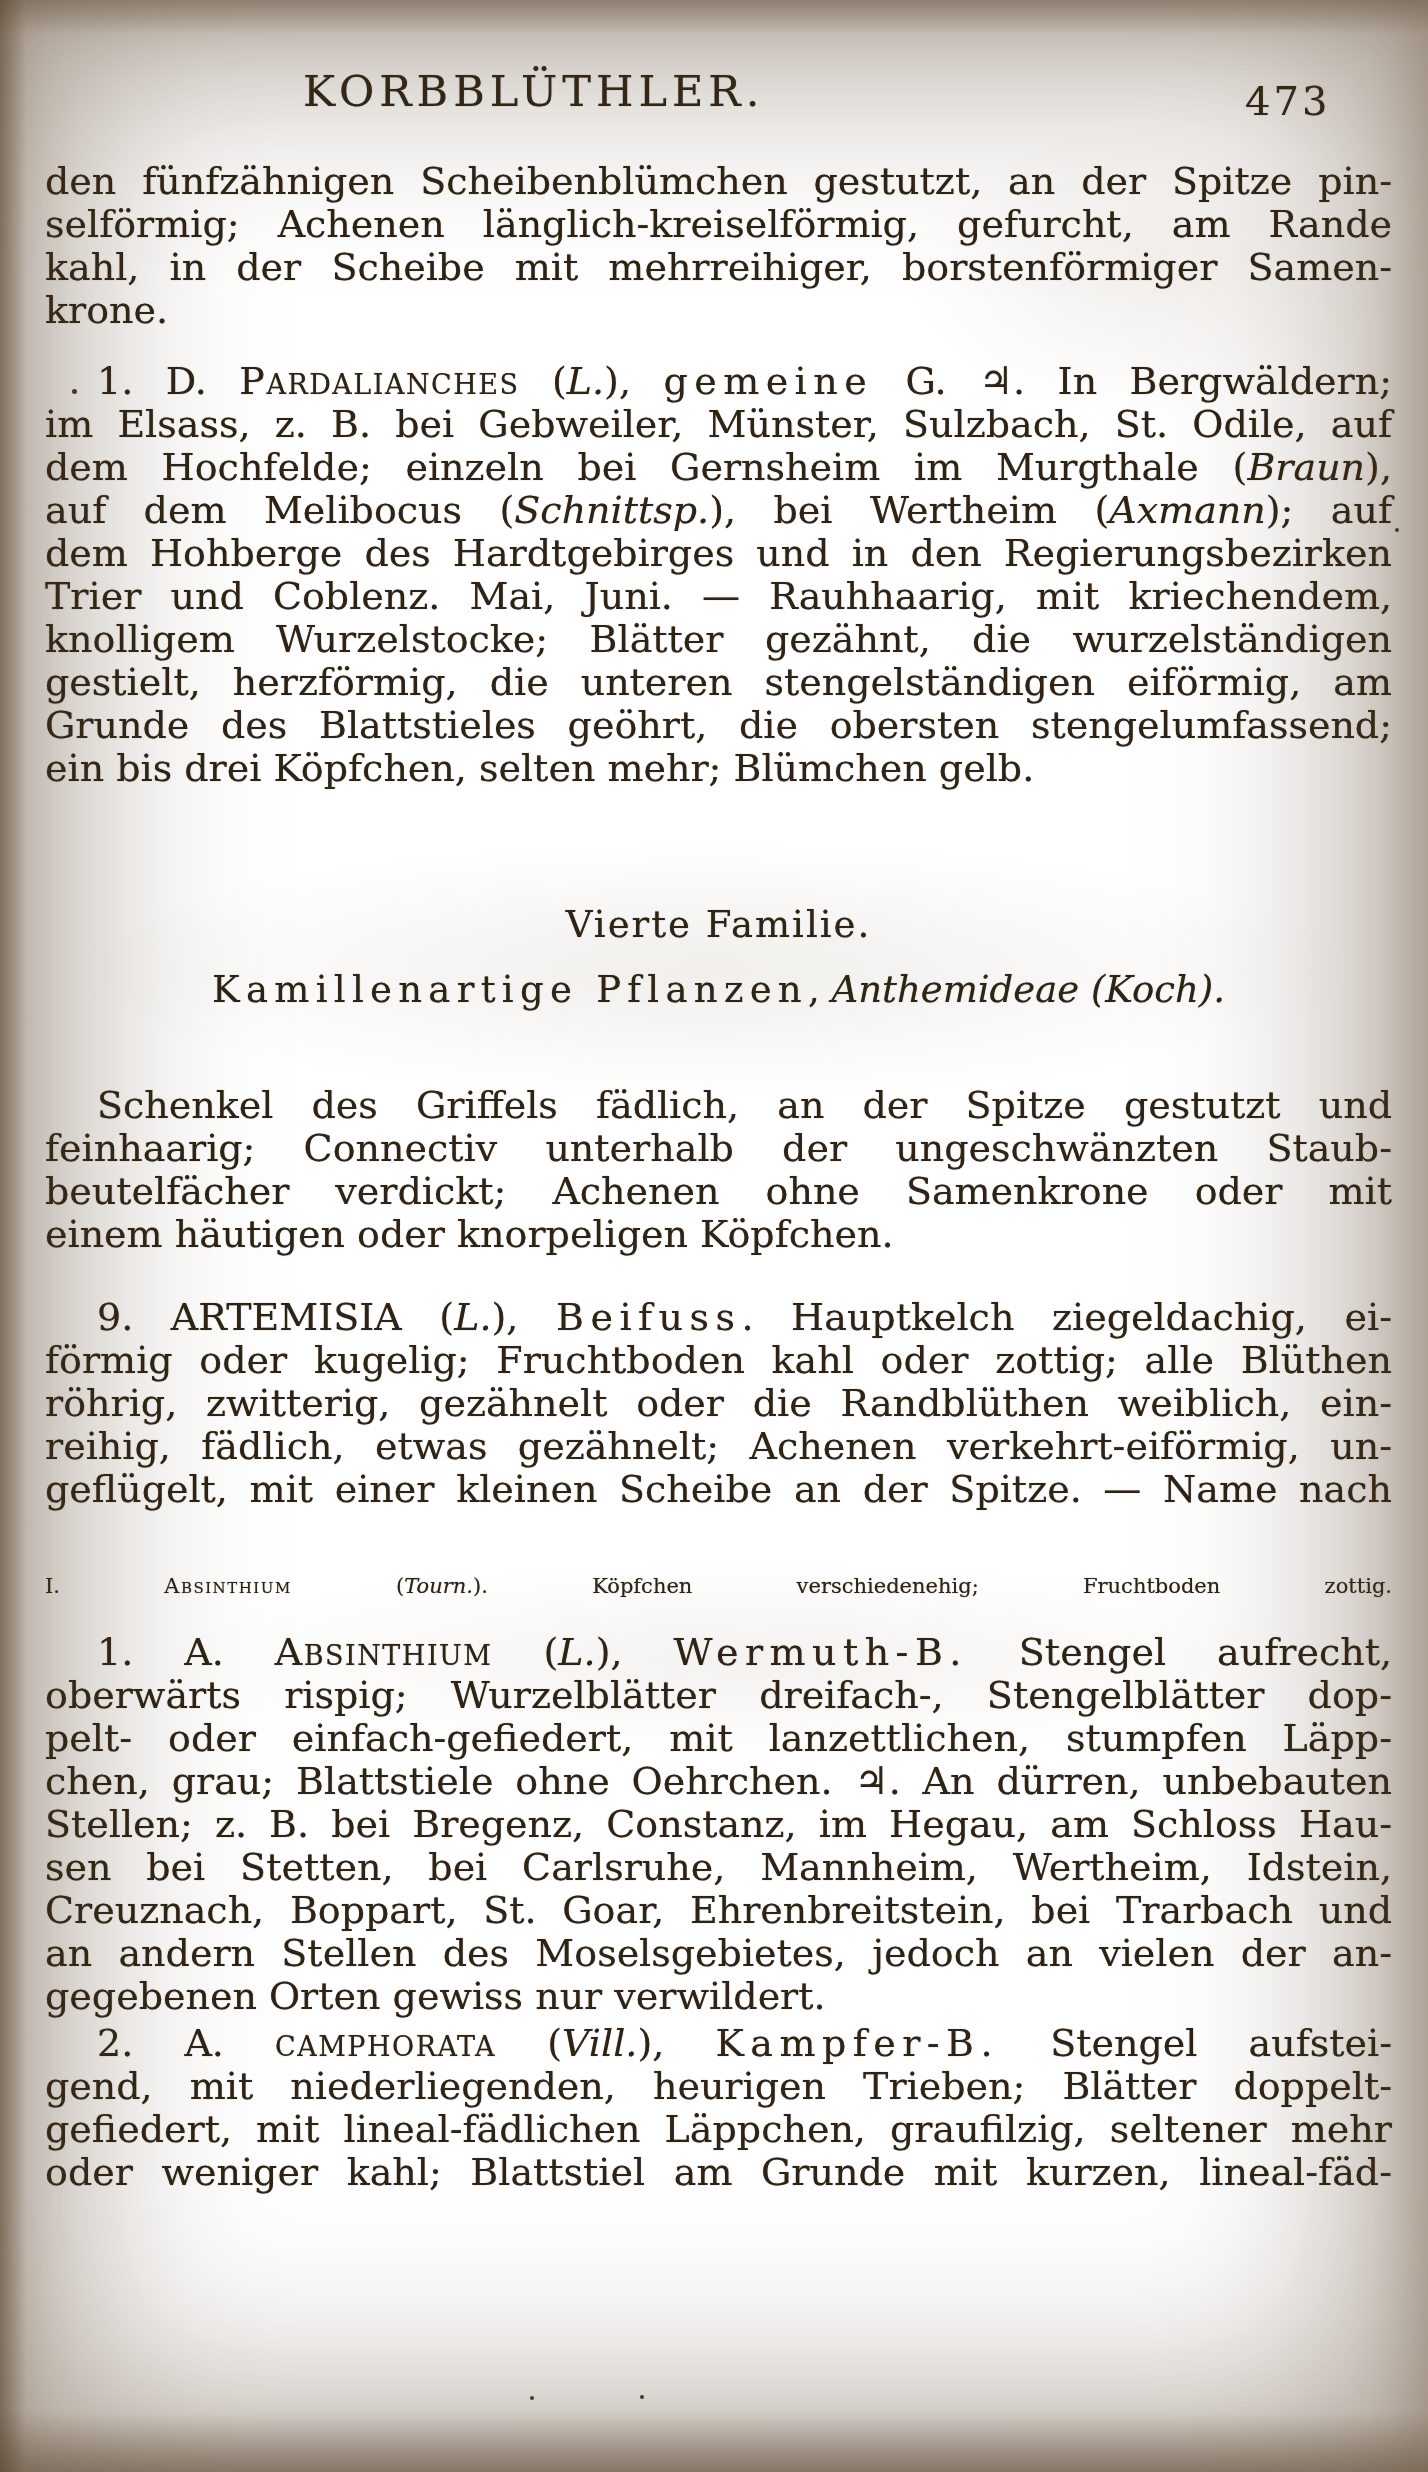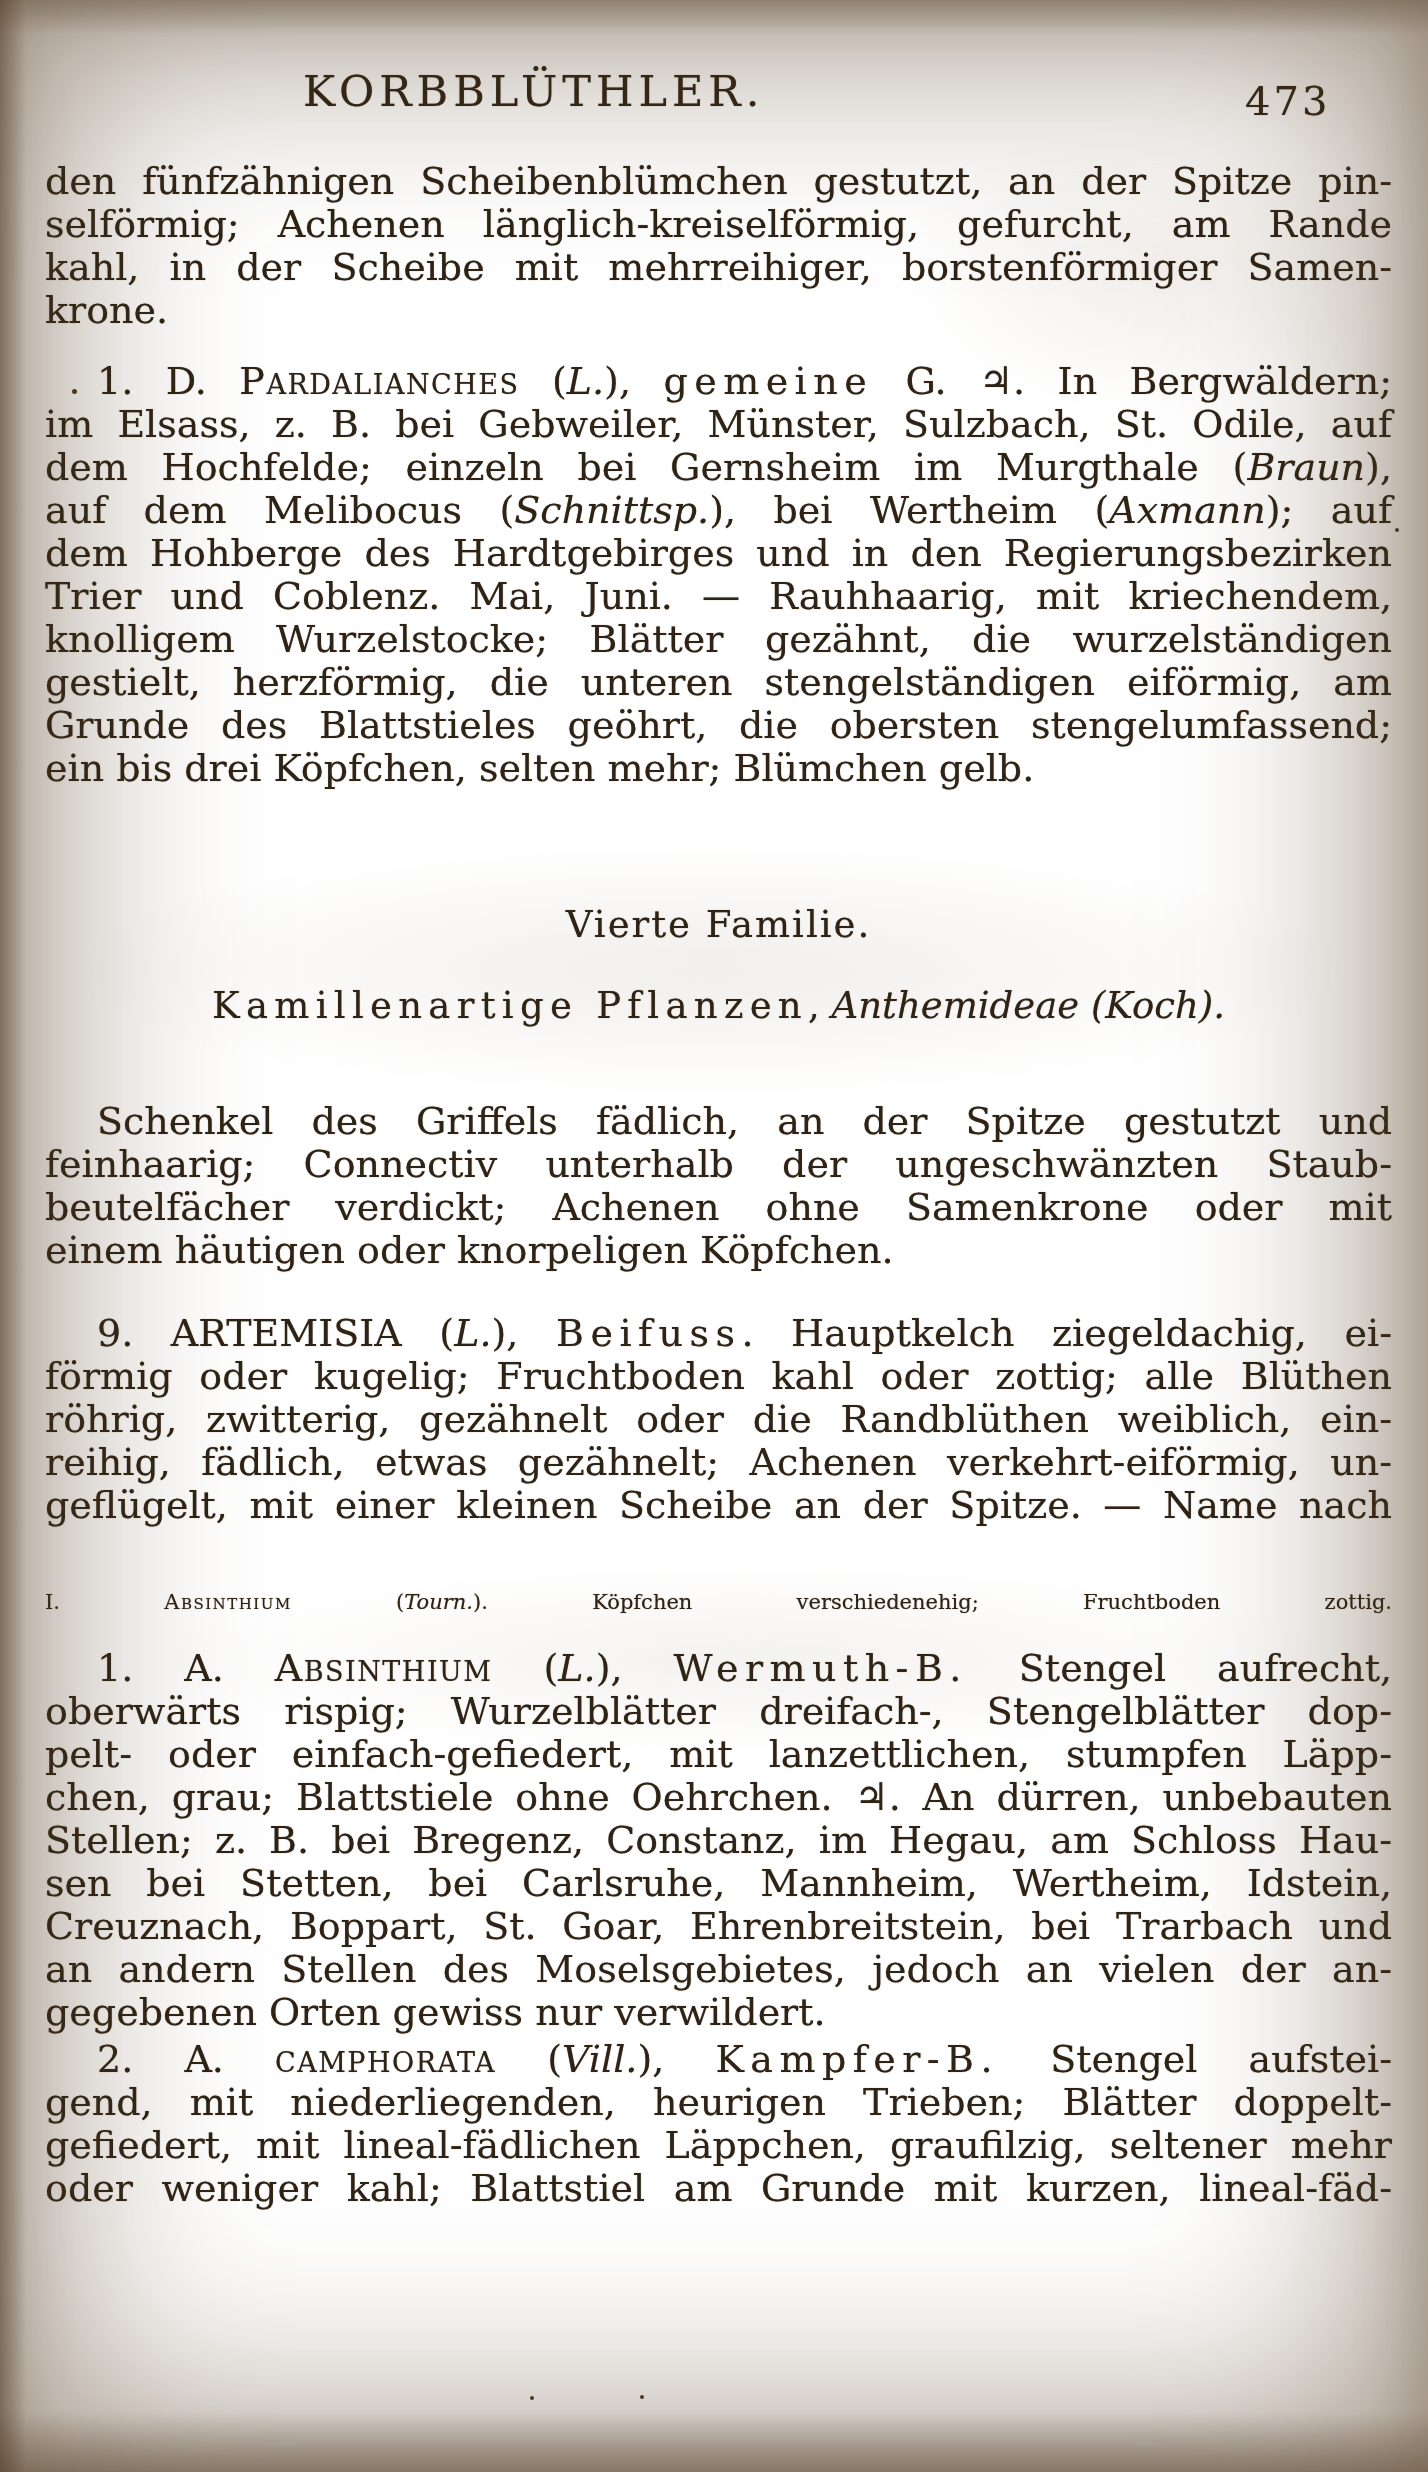--- a/index.html
+++ b/index.html
@@ -51,21 +51,21 @@
   .para { position:relative; }
   .para.body     { font-size:38px; line-height:43px; }
   .para.heading  { font-size:37px; line-height:46px; letter-spacing:2px; }
   .para.subheading { font-size:37px; line-height:48px; }
   .para.synopsis { font-size:21px; line-height:38px; }
 
   
   .para:nth-child(1) { margin-top:0; }
   .para:nth-child(2) { margin-top:28px; }
   .para:nth-child(3) { margin-top:112px; }
-  .para:nth-child(4) { margin-top:34px; }
+  .para:nth-child(4) { margin-top:18px; }
   .para:nth-child(5) { margin-top:70px; }
   .para:nth-child(6) { margin-top:40px; }
   .para:nth-child(7) { margin-top:56px; }
   .para:nth-child(8) { margin-top:26px; }
   .para:nth-child(9) { margin-top:4px; }
 
   .line { text-align:justify; text-align-last:justify; }
   .line.flush  { text-align-last:left; }
   .line.center { text-align:right; text-align-last:center; }
   .line.indent { text-indent:52px; }

